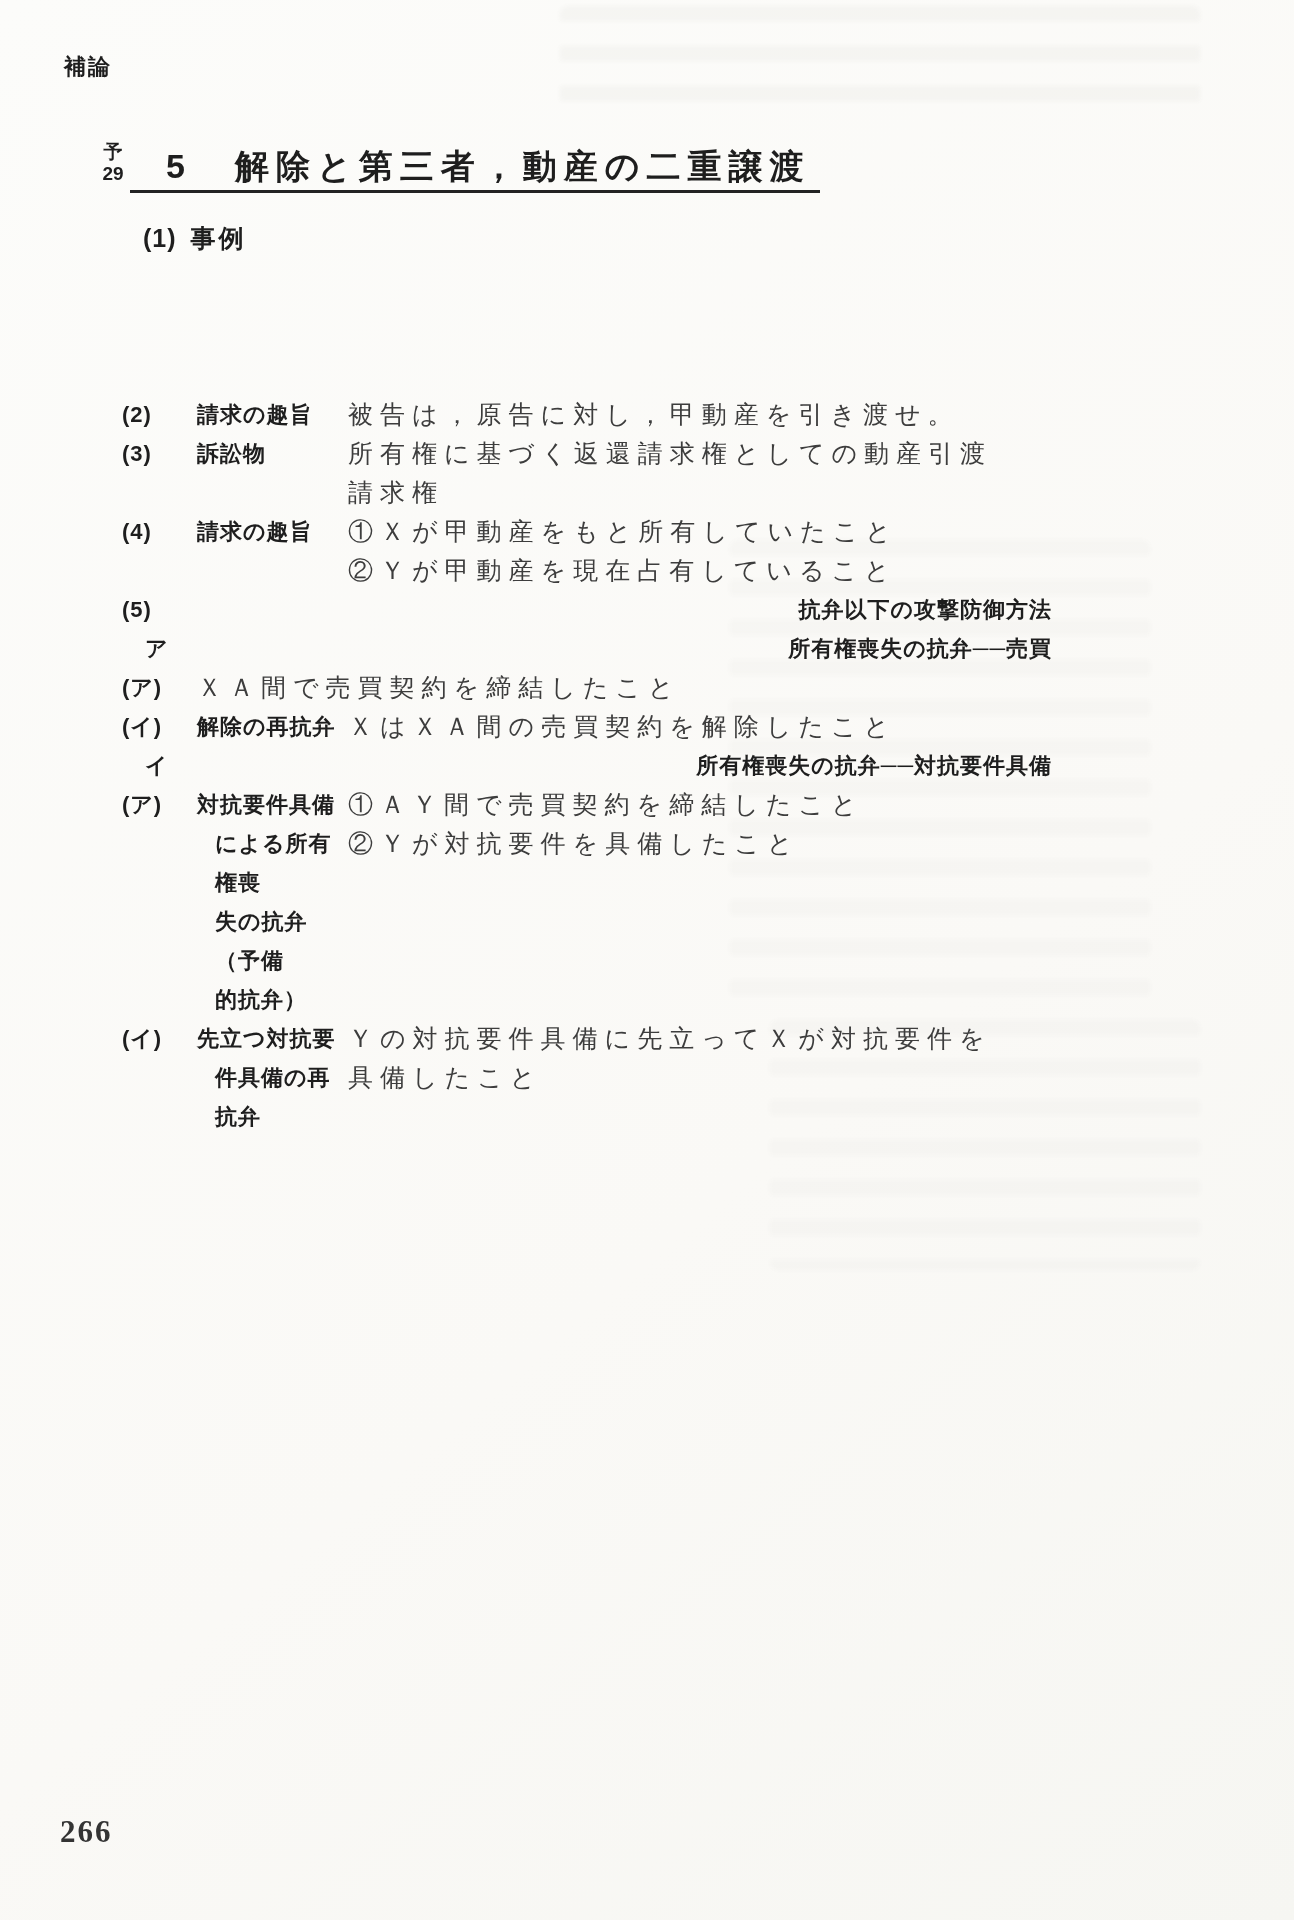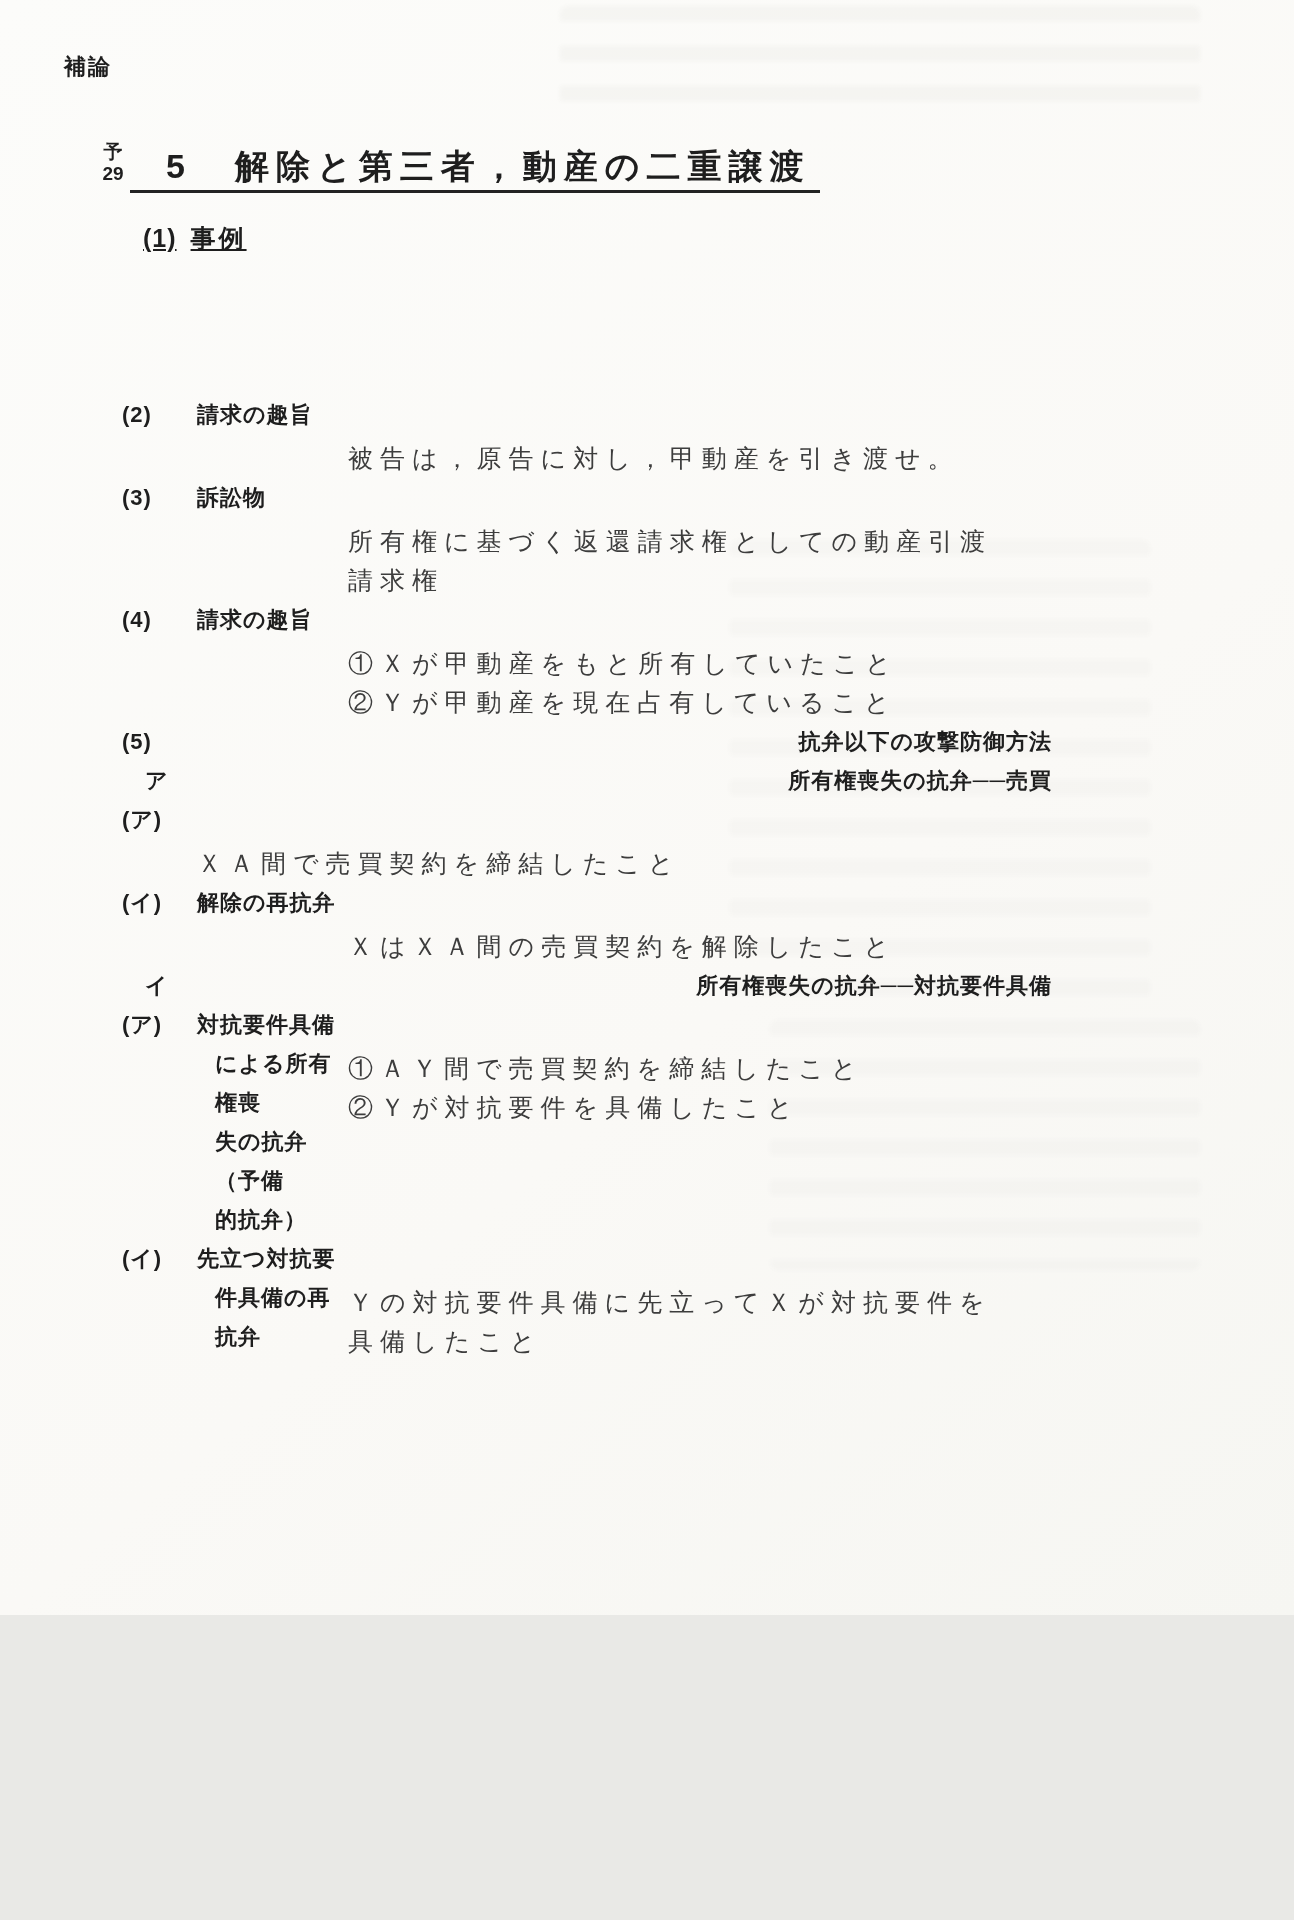--- a/index.html
+++ b/index.html
@@ -1,25 +1,25 @@
 <!DOCTYPE html>
 <html lang="ja"><head>
 <meta charset="utf-8">
 <style>
   html,body { margin:0; padding:0; background:#e9e9e6; }
   .page {
     position:relative;
-    width:1294px; height:1615px;
+    width:1294px; height:1920px;
     background:linear-gradient(140deg,#fcfcfa 0%, #faf9f6 60%, #f6f6f2 100%);
     overflow:hidden;
     font-family:"Liberation Serif", serif;
     color:#3d3d3d;
   }
   .gothic { font-family:"Liberation Sans", sans-serif; color:#1e1e1e; }
-  .mincho { font-family:"Liberation Serif", serif; color:#3d3d3d;margin-top:44px; }
+  .mincho { font-family:"Liberation Serif", serif; color:#3d3d3d; }
 
   .corner-label {
     position:absolute; left:64px; top:52px;
     font-size:22px; font-weight:600; letter-spacing:2px;
   }
   .margin-note {
     position:absolute; left:95px; top:141px; width:36px;
     text-align:center; font-size:19px; line-height:22px; font-weight:600;
   }
   .heading {
@@ -27,21 +27,21 @@
     display:flex; align-items:flex-start;
     font-size:34px; font-weight:700; letter-spacing:7px; line-height:40px;
   }
   .h-num { margin-right:50px; letter-spacing:0; }
   .rule {
     position:absolute; left:130px; top:190px; width:690px; height:3px;
     background:#232323;
   }
   .sub-heading {
     position:absolute; left:143px; top:222px;
-    font-size:25px; font-weight:700; letter-spacing:1px;text-decoration:underline;
+    font-size:25px; font-weight:700; letter-spacing:1px;
   }
   .sub-heading .sub-t { margin-left:14px; letter-spacing:3px; }
 
   .case-box {
     position:absolute; left:137px; top:281px; width:876px; height:87px;
     border:2px solid #3e3e3c; box-sizing:border-box;
     background:rgba(255,255,255,0.25);
   }
   .case-box .case-text {
     margin:8px 0 0 9px;

